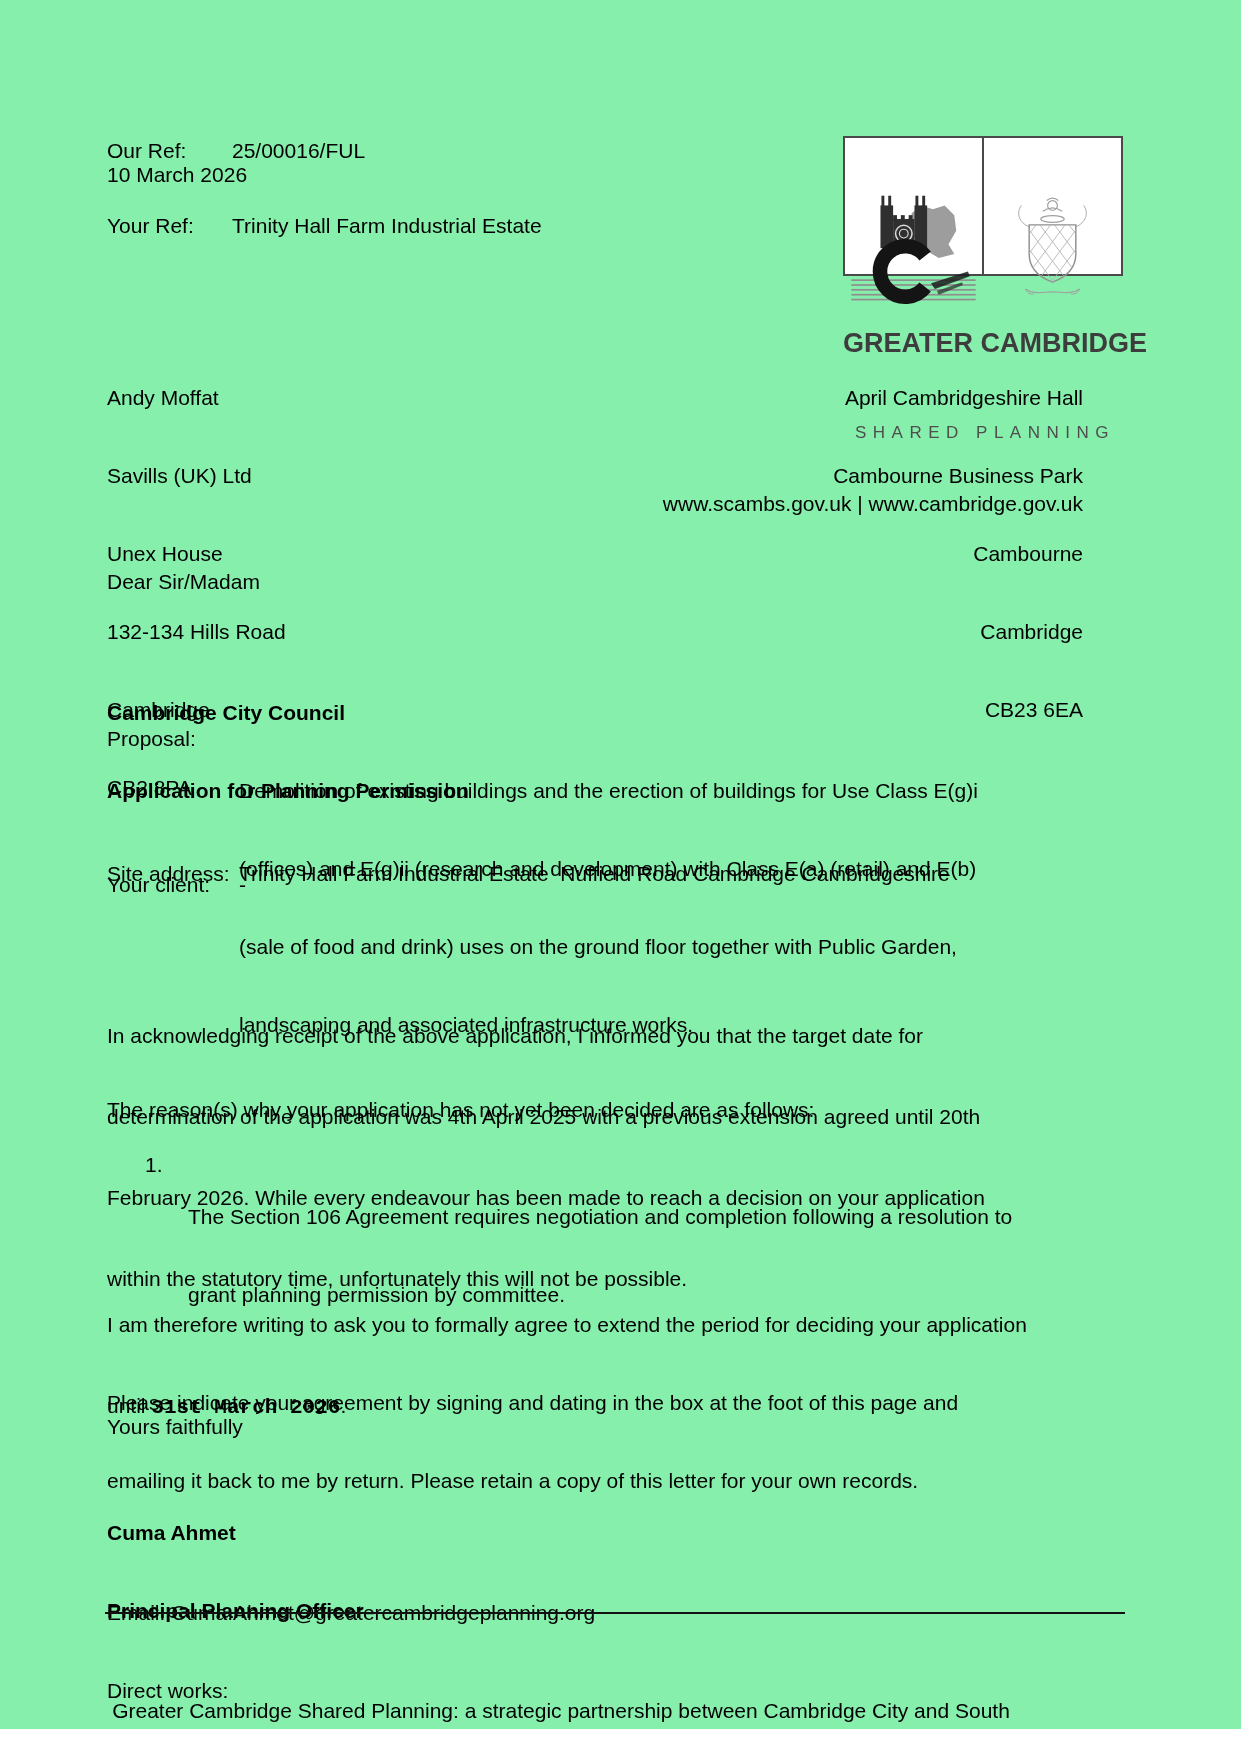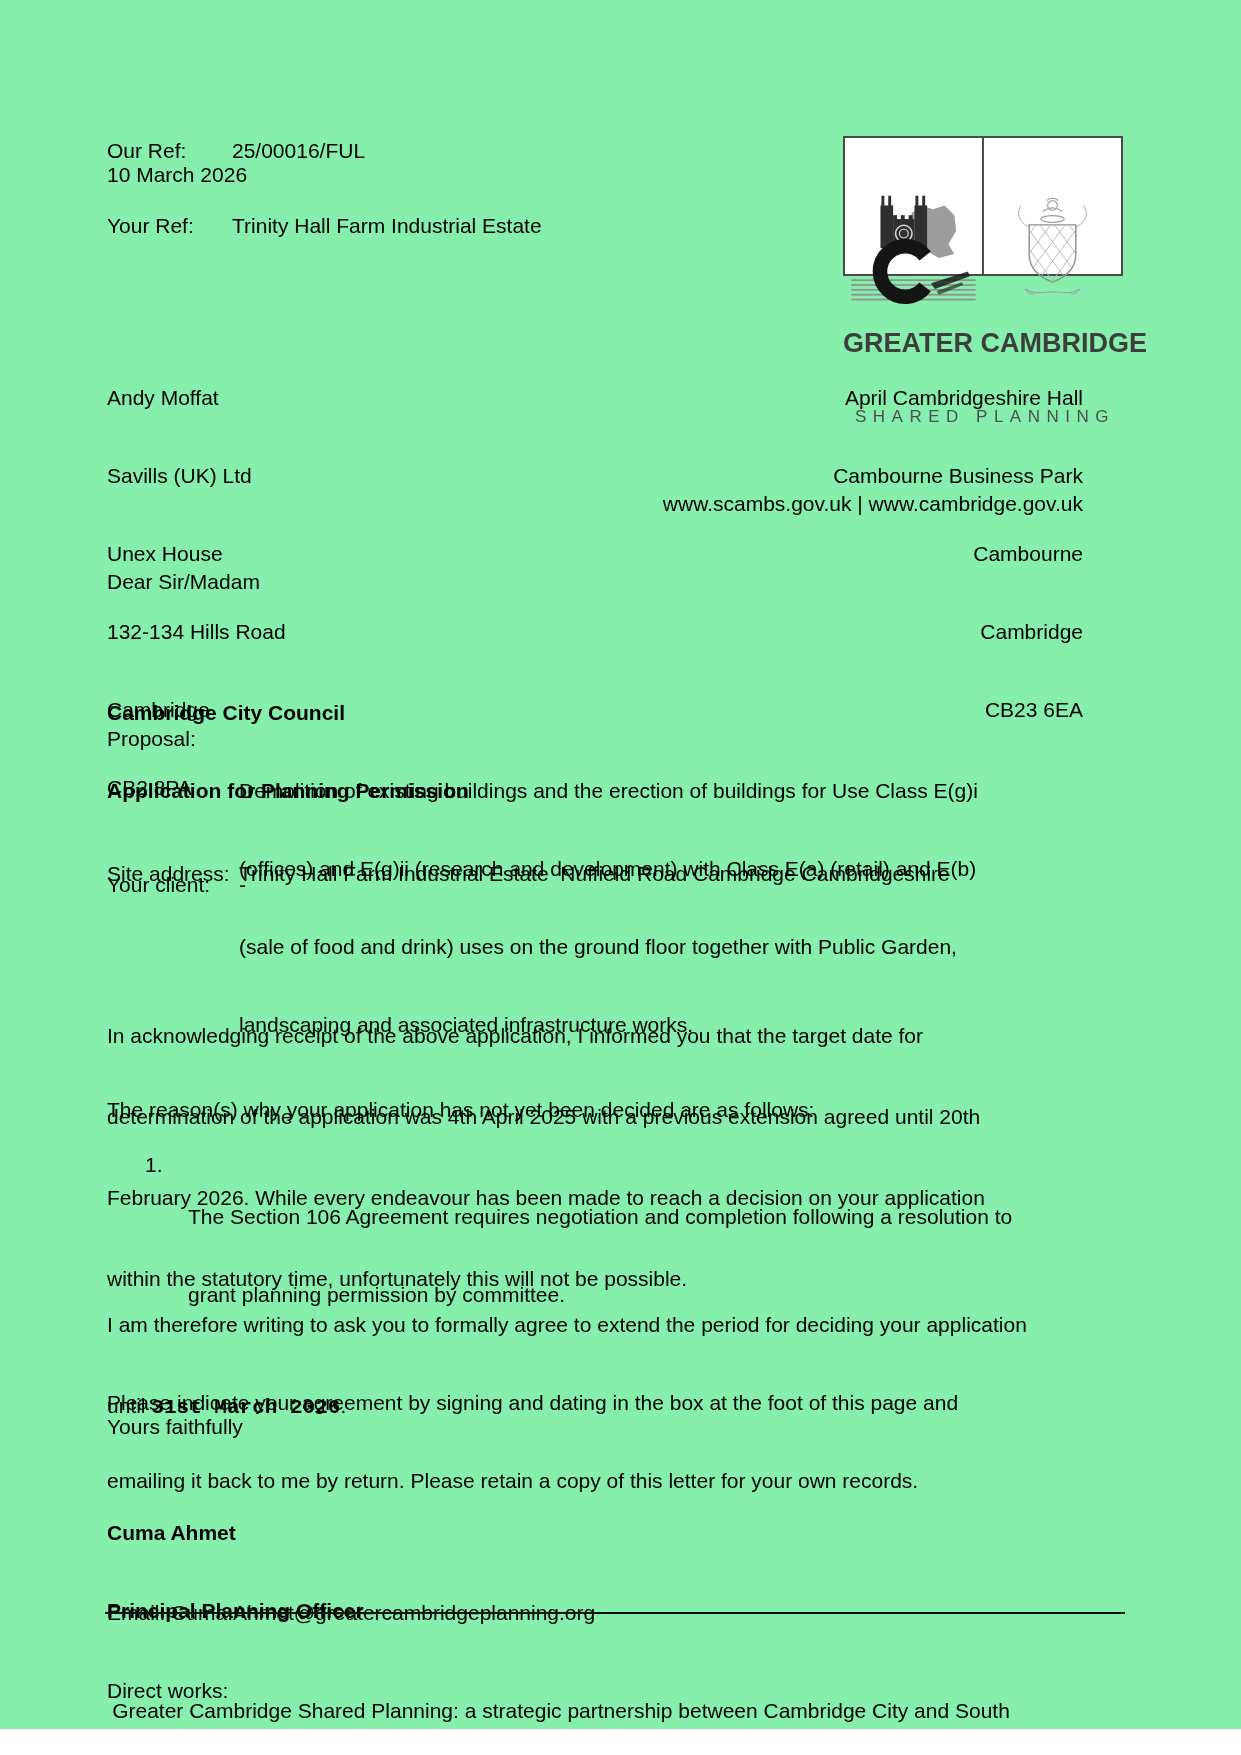--- a/index.html
+++ b/index.html
@@ -17,21 +17,21 @@
   .date{top:163px;left:107px;}
   
   .logo-wrap{top:88px;left:843px;width:280px;}
   .logo-boxes{display:flex;width:276px;height:136px;border:2px solid #4a4a4a;background:#fff;}
   .logo-cell{flex:1;position:relative;}
   .logo-cell.first{border-right:2px solid #4a4a4a;}
   .logo-cell svg{display:block;width:100%;height:100%;}
   .logo-title{margin-top:6px;width:280px;text-align:center;font-weight:bold;
     font-size:27px;line-height:27px;color:#3d3d3d;letter-spacing:0px;white-space:pre;}
   .logo-sub{width:280px;text-align:center;font-size:17px;line-height:20px;color:#4e4e4e;
-    letter-spacing:6.5px;white-space:pre;margin-top:2px;padding-left:4px;box-sizing:border-box;}
+    letter-spacing:6.5px;white-space:pre;margin-top:18px;padding-left:4px;box-sizing:border-box;}
   
   .recipient{top:333px;left:107px;line-height:26px;}
   .sender{top:333px;right:158px;text-align:right;line-height:26px;}
   .websites{top:492px;right:158px;}
   
   .salutation{top:570px;left:107px;}
   .subject{top:648px;left:107px;line-height:26px;font-weight:bold;}
   .label-row{display:flex;line-height:26px;}
   .row-label{width:132px;flex:none;}
   .proposal-row{top:726px;left:107px;}

